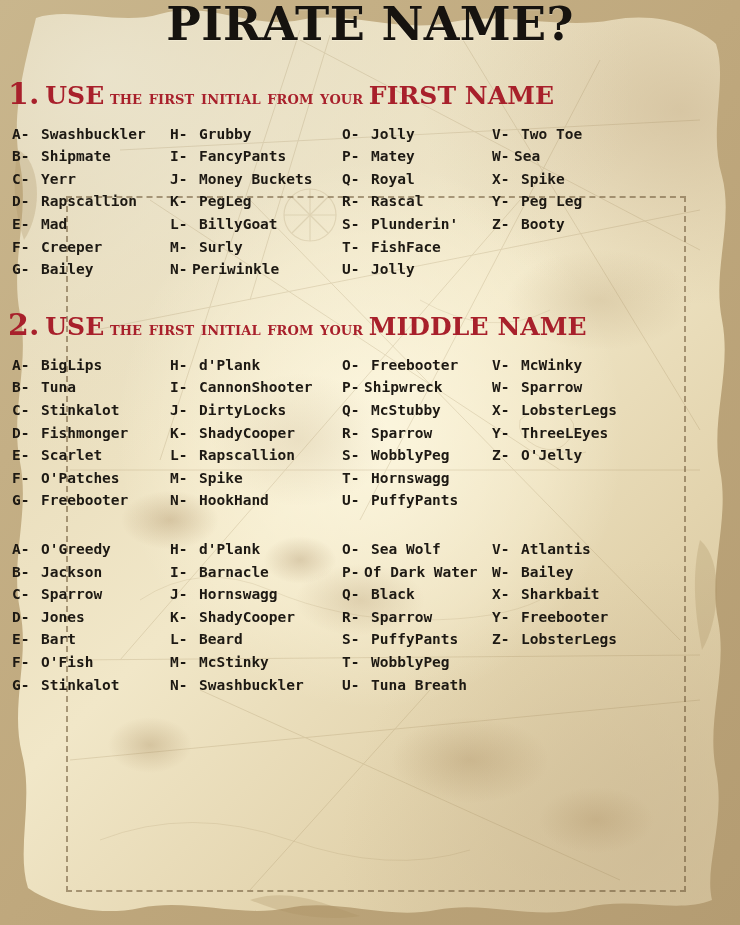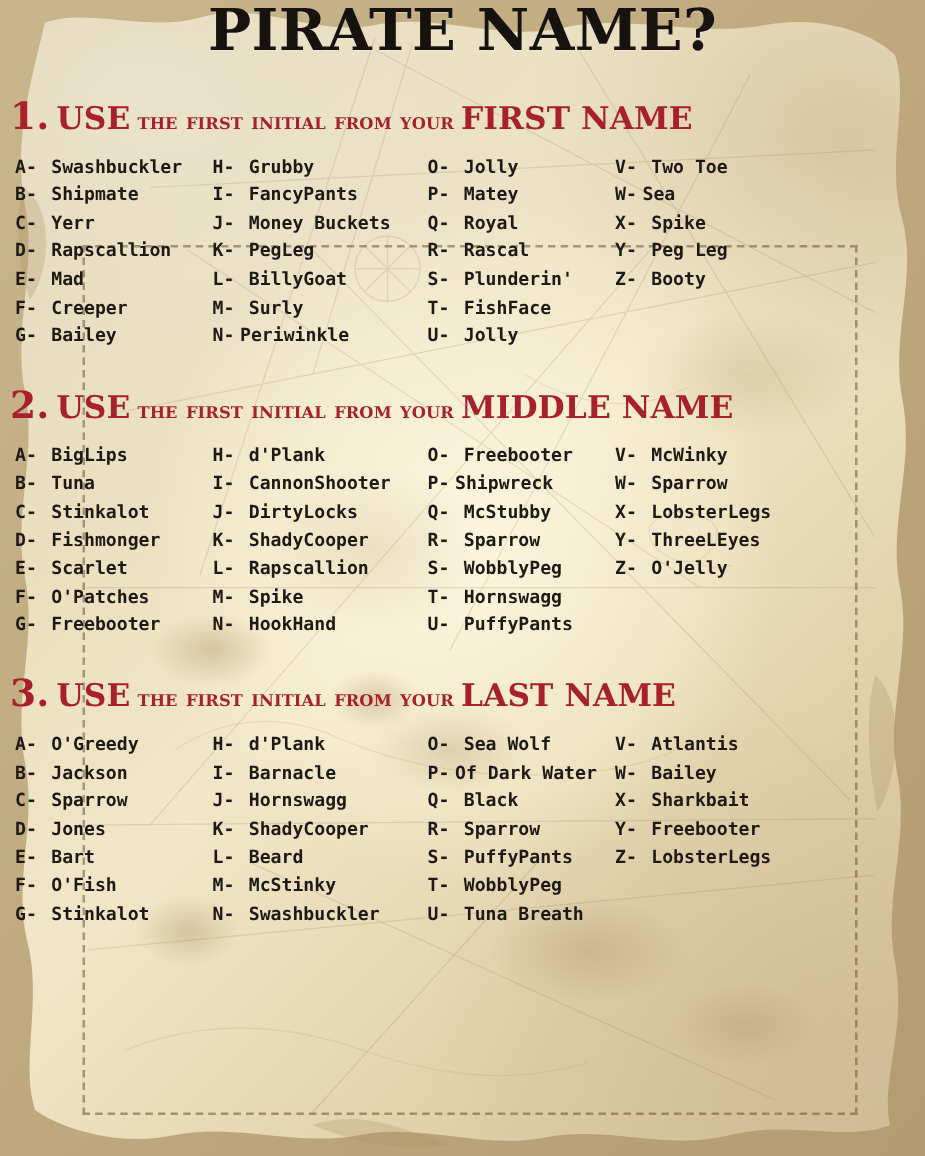--- a/index.html
+++ b/index.html
@@ -461,26 +461,20 @@
           <div class="entry">
               <span class="k">Z-</span>
               <span class="d"></span>
               <span class="v">O'Jelly</span>
             </div>
         </div>
       </div>
     </div>
 
     <div class="section" style="margin-top:26px;">
-      <div class="sec-head">
-        <span class="num">3.</span>
-        <span class="cap">USE</span>
-        <span class="low" style="font-variant: small-caps; text-transform: lowercase;">the first initial from your</span>
-        <span class="cap">LAST NAME</span>
-      </div>
       <div class="cols" style="margin-top:12px;">
         <div class="col c1">
           <div class="entry">
               <span class="k">A-</span>
               <span class="d"></span>
               <span class="v">O'Greedy</span>
             </div>
           <div class="entry">
               <span class="k">B-</span>
               <span class="d"></span>

